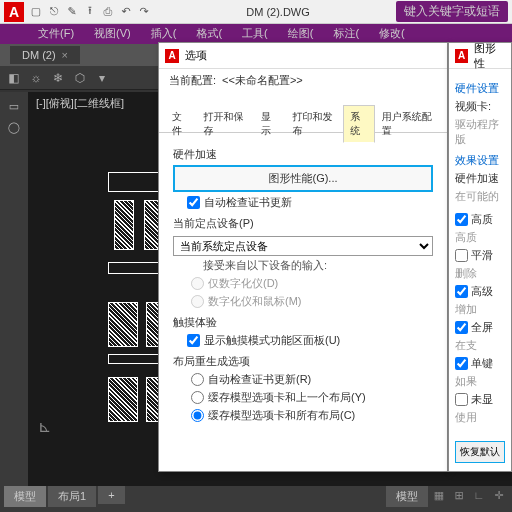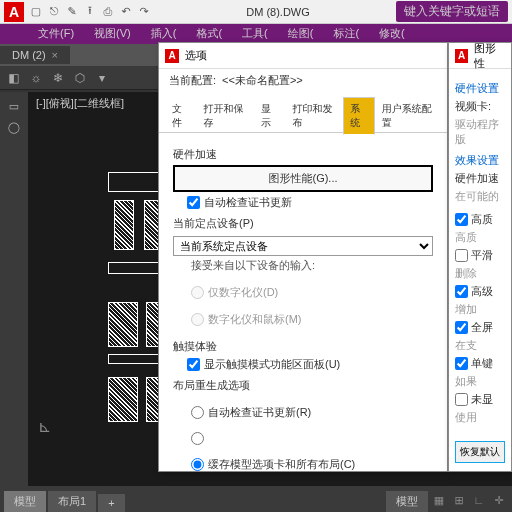--- a/index.html
+++ b/index.html
@@ -6,54 +6,54 @@
 body{width:512px;height:512px;background:#333;overflow:hidden;position:relative}
 .titlebar{height:24px;background:#f0f0f0;display:flex;align-items:center;padding:0 4px;border-bottom:1px solid #ccc}
 .logo{width:20px;height:20px;background:#d00;color:#fff;display:flex;align-items:center;justify-content:center;font-weight:bold;font-size:14px;margin-right:4px}
 .qat{display:flex;gap:2px;margin-right:8px}
 .qat span{width:16px;height:16px;display:flex;align-items:center;justify-content:center;color:#555;cursor:pointer}
 .title-center{flex:1;text-align:center;color:#333}
 .search-box{background:#701a75;color:#ccc;padding:2px 8px;border-radius:2px;font-size:12px}
 .menubar{height:20px;background:#701a75;display:flex;padding:0 30px;gap:4px}
 .menubar span{color:#ccc;padding:2px 8px;cursor:pointer}
 .tabbar{height:22px;background:#555;display:flex;align-items:center}
-.doc-tab{background:#3a3a3a;color:#ccc;padding:3px 12px;display:flex;align-items:center;gap:6px}
+.doc-tab{background:#3a3a3a;color:#ccc;padding:3px 12px;margin-left:10px;display:flex;align-items:center;gap:6px}
 .doc-tab .x{color:#999;cursor:pointer}
 .toolbar-row{height:24px;background:#3a3a3a;border-bottom:1px solid #222;display:flex;align-items:center;padding:0 4px;gap:2px}
 .tb-icon{width:20px;height:20px;display:flex;align-items:center;justify-content:center;color:#aaa;cursor:pointer;font-size:12px}
 .canvas{position:absolute;left:28px;top:92px;right:0;bottom:26px;background:#1a1a1a}
 .viewport-label{position:absolute;left:8px;top:4px;color:#ccc;font-size:11px}
 .drawing{position:absolute;left:80px;top:80px}
 .rect{position:absolute;border:1px solid #fff}
 .hatched{background:repeating-linear-gradient(45deg,#fff 0,#fff 1px,transparent 1px,transparent 3px)}
 .left-rail{position:absolute;left:0;top:92px;width:28px;bottom:26px;background:#3a3a3a;display:flex;flex-direction:column;padding-top:4px}
 .left-rail span{color:#aaa;padding:4px;text-align:center;cursor:pointer}
 .ucs{position:absolute;left:10px;bottom:50px;color:#888;font-size:16px}
-.bottom-tabs{position:absolute;left:0;bottom:0;height:26px;background:#3a3a3a;display:flex;align-items:flex-end;padding:0 4px;gap:2px;width:100%}
+.bottom-tabs{position:absolute;left:0;bottom:0;height:26px;background:#3a3a3a;display:flex;align-items:flex-start;padding:0 4px;gap:2px;width:100%}
 .btab{padding:3px 10px;color:#ccc;background:#555;cursor:pointer}
 .btab.active{background:#777}
 .status-icons{margin-left:auto;display:flex;gap:2px}
 .st-ico{width:18px;height:18px;display:flex;align-items:center;justify-content:center;color:#888;cursor:pointer}
 
 .dialog{position:absolute;left:158px;top:42px;width:290px;height:430px;background:#fff;border:1px solid #888;box-shadow:2px 2px 6px rgba(0,0,0,.3)}
 .dlg-title{height:26px;display:flex;align-items:center;padding:0 6px;border-bottom:1px solid #ddd}
 .dlg-title .logo-sm{width:14px;height:14px;background:#d00;color:#fff;display:flex;align-items:center;justify-content:center;font-size:10px;font-weight:bold;margin-right:6px}
 .profile-row{padding:4px 10px;display:flex;align-items:center;gap:6px;color:#333}
 .dlg-tabs{display:flex;border-bottom:1px solid #ccc;padding:0 6px;margin-top:2px}
-.dlg-tab{padding:4px 6px;color:#333;cursor:pointer;border:1px solid transparent;position:relative;top:3px;font-size:10px}
-.dlg-tab.active{border:1px solid #ccc;border-bottom:1px solid #fff;background:#eab308}
+.dlg-tab{padding:4px 6px;color:#333;cursor:pointer;border:1px solid transparent;position:relative;top:11px;font-size:10px}
+.dlg-tab.active{border:1px solid #ccc;border-bottom:1px solid #fff;background:#fef9c3}
 .dlg-body{padding:8px 14px;color:#333}
 .group-label{color:#333;margin:6px 0 3px}
-.gfx-btn{border:2px solid #000000;padding:4px;text-align:center;margin:2px 0;cursor:pointer;background:#f8f8f8}
+.gfx-btn{border:2px solid #0ea5e9;padding:4px;text-align:center;margin:2px 0;cursor:pointer;background:#f8f8f8}
 .chk{display:flex;align-items:center;gap:4px;margin:3px 0 3px 14px}
 .chk input{margin:0}
 .select{width:100%;border:1px solid #999;padding:2px;background:#fff;margin-top:2px}
-.sub{color:#555;margin-left:18px;margin-top:2px}
+.sub{color:#555;margin-left:30px;margin-top:2px}
 .radio-group{margin-left:18px}
-.radio{display:flex;align-items:center;gap:4px;margin:12px 0}
+.radio{display:flex;align-items:center;gap:4px;margin:3px 0}
 
 .dialog2{position:absolute;left:448px;top:42px;width:64px;height:430px;background:#fff;border:1px solid #888;box-shadow:2px 2px 6px rgba(0,0,0,.3);overflow:hidden}
 .dialog2 .dlg-title{height:26px}
 .d2-body{padding:6px;color:#333;font-size:10px}
 .d2-row{margin:3px 0;display:flex;align-items:center;gap:3px}
 .d2-label{color:#06c;margin:6px 0 2px}
 .d2-btn{position:absolute;bottom:8px;left:6px;right:6px;border:1px solid #0ea5e9;padding:3px;text-align:center;background:#f0f0f0;cursor:pointer;font-size:10px}
 .dim{color:#999}
 </style>
 </head>
@@ -63,21 +63,21 @@
   <div class="logo">A</div>
   <div class="qat">
     <span>▢</span>
     <span>⎋</span>
     <span>✎</span>
     <span>⭱</span>
     <span>⎙</span>
     <span>↶</span>
     <span>↷</span>
   </div>
-  <div class="title-center">DM (8).DWG</div>
+  <div class="title-center">DM (2).DWG</div>
   <div class="search-box">键入关键字或短语</div>
 </div>
 
 <div class="menubar">
   <span>文件(F)</span>
   <span>视图(V)</span>
   <span>插入(</span>
   <span>格式(</span>
   <span>工具(</span>
   <span>绘图(</span>
@@ -184,20 +184,21 @@
       </label>
 
     <div class="group-label">布局重生成选项</div>
     <div class="radio-group">
       <label class="radio">
           <input type="radio" name="rg" style="">
           <span>自动检查证书更新(R)</span>
         </label>
       <label class="radio">
           <input type="radio" name="rg" style="">
+          <span>缓存模型选项卡和上一个布局(Y)</span>
         </label>
       <label class="radio">
           <input type="radio" name="rg" checked="" style="">
           <span>缓存模型选项卡和所有布局(C)</span>
         </label>
     </div>
   </div>
 </div>
 
 <div class="dialog2">

